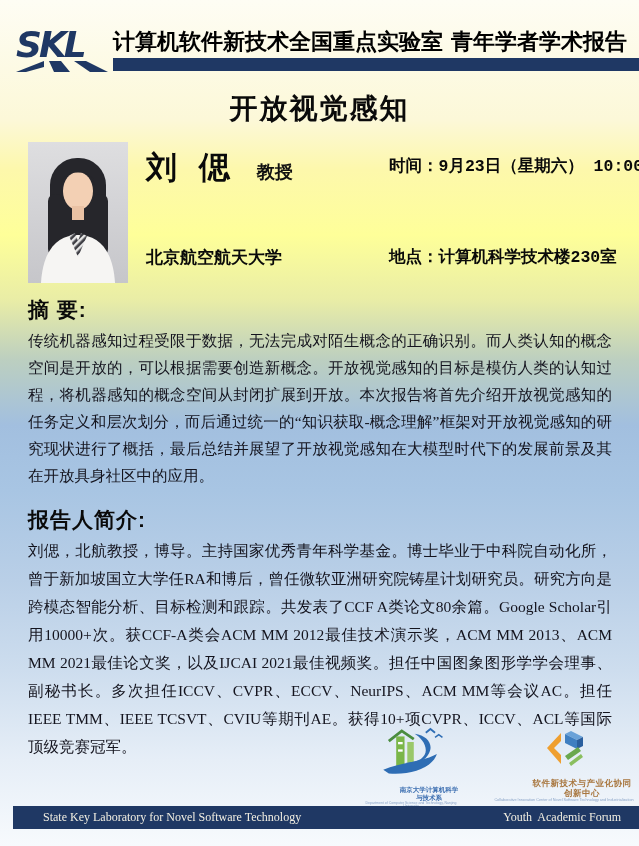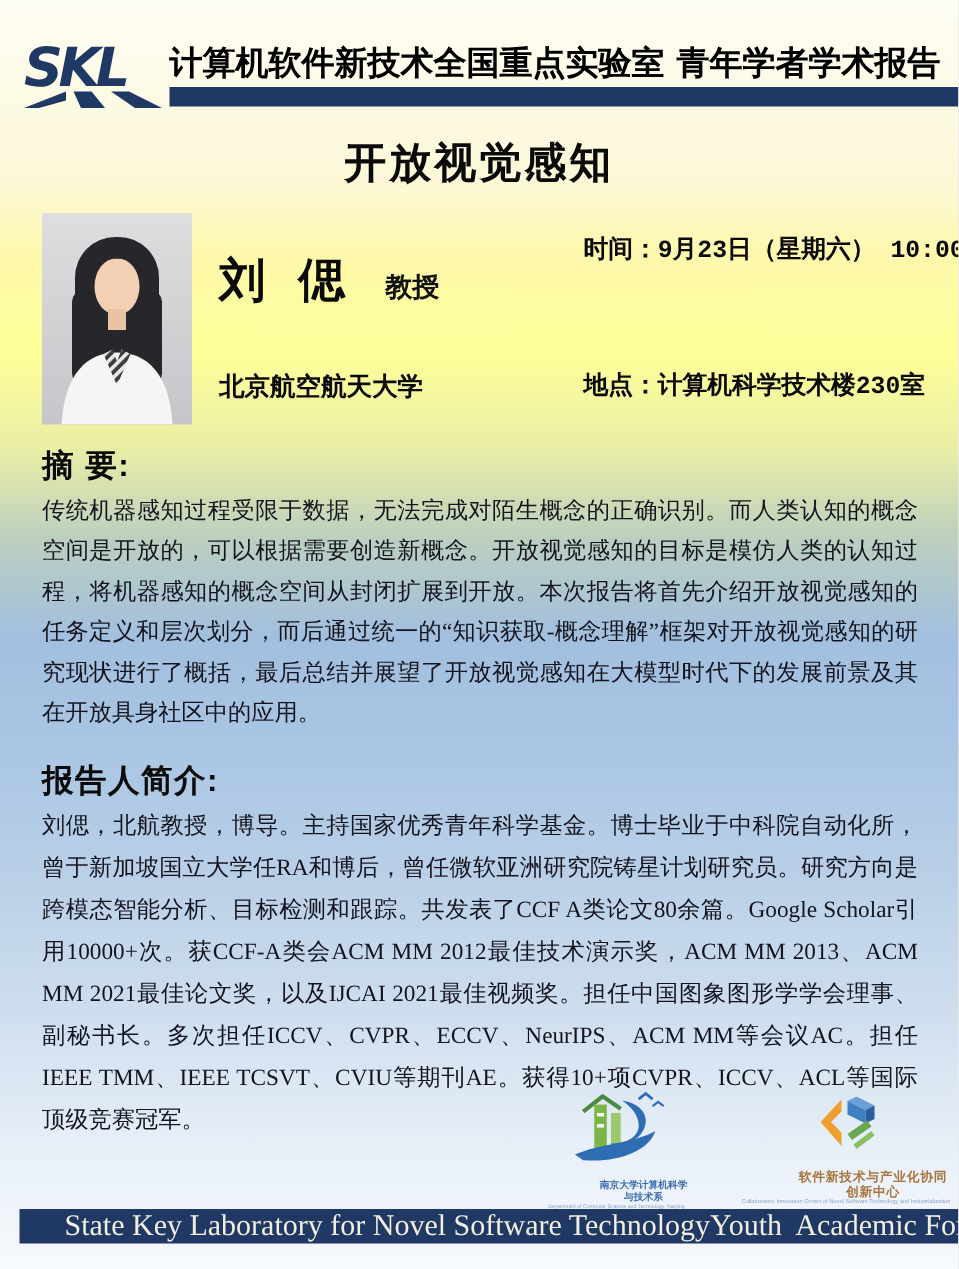--- a/index.html
+++ b/index.html
@@ -31,21 +31,21 @@
   }
   .header-bar{position:absolute;left:113px;top:58px;right:0;height:13px;background:#1f3864;}
   .page-title{
     position:absolute;left:0;top:90px;width:100%;
     text-align:center;font-size:28px;font-weight:bold;color:#0a0a0a;letter-spacing:2px;
   }
   .photo{
     position:absolute;left:28px;top:142px;width:100px;height:141px;
     background:linear-gradient(180deg,#dedee0,#c6c6ca);
   }
-  .name-row{position:absolute;left:146px;top:147px;display:flex;align-items:baseline;gap:20px;margin-top:19px;}
+  .name-row{position:absolute;left:146px;top:147px;display:flex;align-items:baseline;gap:20px;}
   .speaker-name{
     font-family:"Liberation Serif",serif;
     font-size:31px;font-weight:bold;color:#0a0a0a;letter-spacing:7px;white-space:nowrap;
   }
   .speaker-degree{font-size:18px;font-weight:bold;color:#111;}
   .info-right{position:absolute;left:389px;width:245px;font-size:16.5px;font-weight:bold;color:#0a0a0a;white-space:nowrap;font-family:Liberation Mono, monospace;}
   .time-label{top:155px;}
   .location-label{top:246px;}
   .affiliation{position:absolute;left:146px;top:246px;font-size:17px;font-weight:bold;color:#0a0a0a;white-space:nowrap;}
   .sec-heading{
@@ -65,21 +65,21 @@
   .cic-block{left:494px;top:731px;width:140px;}
   .logo-caption{font-weight:bold;line-height:1.2;margin-left:36px;}
   .nju-block .logo-caption{font-size:6.5px;color:#3a6db0;margin-top:1px;}
   .cic-block .logo-caption{font-size:8.5px;color:#a8763e;margin-top:3px;letter-spacing:0.5px;}
   .logo-caption-en{color:#8aa4c8;line-height:1.1;}
   .nju-block .logo-caption-en{font-size:3.5px;}
   .cic-block .logo-caption-en{font-size:3.8px;}
   .footer-bar{
     position:absolute;left:13px;top:806px;width:626px;height:23px;
     background:#1f3864;color:#f2efe2;
-    font-family:"Liberation Serif",serif;font-size:20px;
+    font-family:"Liberation Serif",serif;font-size:12px;
     display:flex;align-items:center;justify-content:space-between;
     padding:0 18px 0 30px;box-sizing:border-box;white-space:pre;
   }
 </style>
 </head>
 <body>
 
 <div class="poster">
 
   <svg class="skl-logo" viewBox="0 0 92 46" xmlns="http://www.w3.org/2000/svg">

